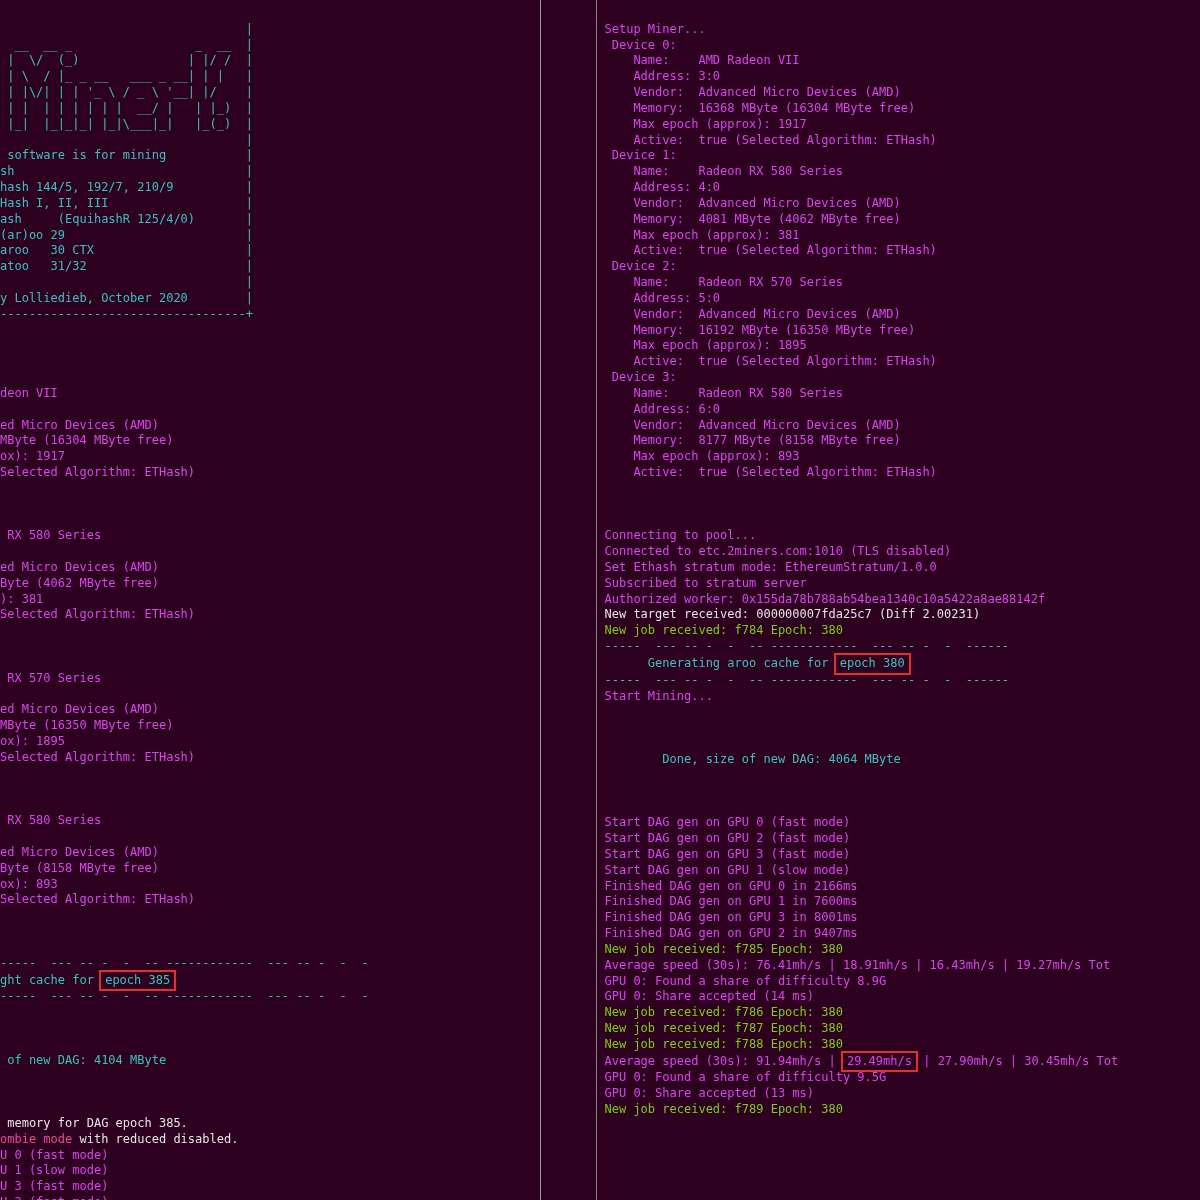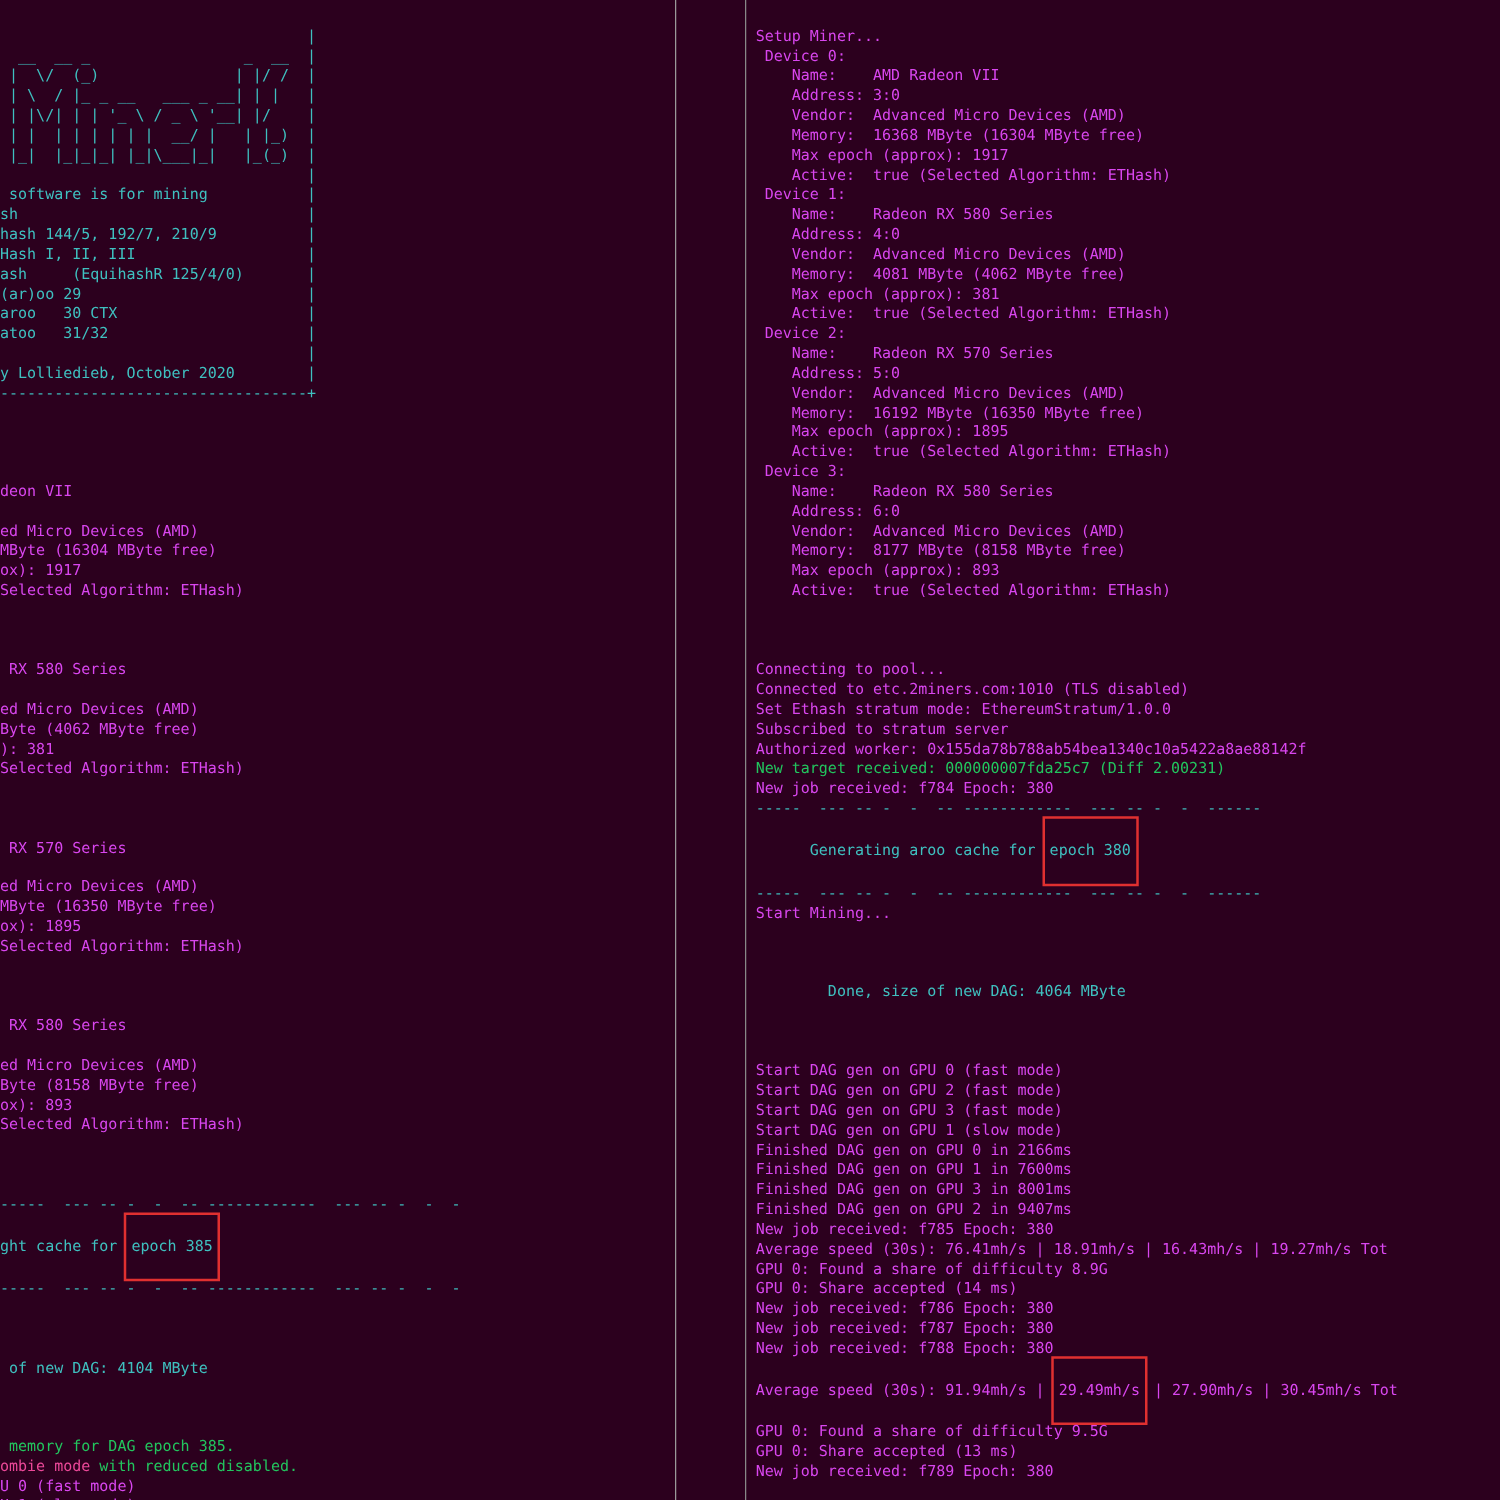--- a/index.html
+++ b/index.html
@@ -1,25 +1,25 @@
 <!DOCTYPE html>
 <html><head>
 <meta charset="utf-8">
 <style>
   html,body{margin:0;padding:0;background:#2c001e;color:#eee;font-family:"DejaVu Sans Mono","Ubuntu Mono",Consolas,monospace;font-size:12px;line-height:1.32;overflow:hidden}
   .screen{width:1200px;height:1200px;display:flex;position:relative}
   .pane{flex:1;padding:6px 0 6px 0;white-space:pre;overflow:hidden}
   .pane-left{border-right:1px solid #888}
   .divider{position:absolute;left:540px;top:0;bottom:0;width:1px;background:#999}
   .c-def{color:#d946ef}
-  .c-yel{color:#22c55e}
-  .c-grn{color:#d946ef}
+  .c-yel{color:#e5e5e5}
+  .c-grn{color:#84cc16}
   .c-cyn{color:#3fc0c0}
   .c-red{color:#ec4899}
-  .hl{outline:2px solid #e03030;padding:18px 4px;display:inline-block}
+  .hl{outline:2px solid #e03030;padding:1px 4px;display:inline-block}
 </style>
 </head>
 <body>
 
 <div class="screen">
 
   <div class="pane pane-left">
 <span class="c-cyn">                                  |
   __  __ _                 _  __  |
  |  \/  (_)               | |/ /  |

